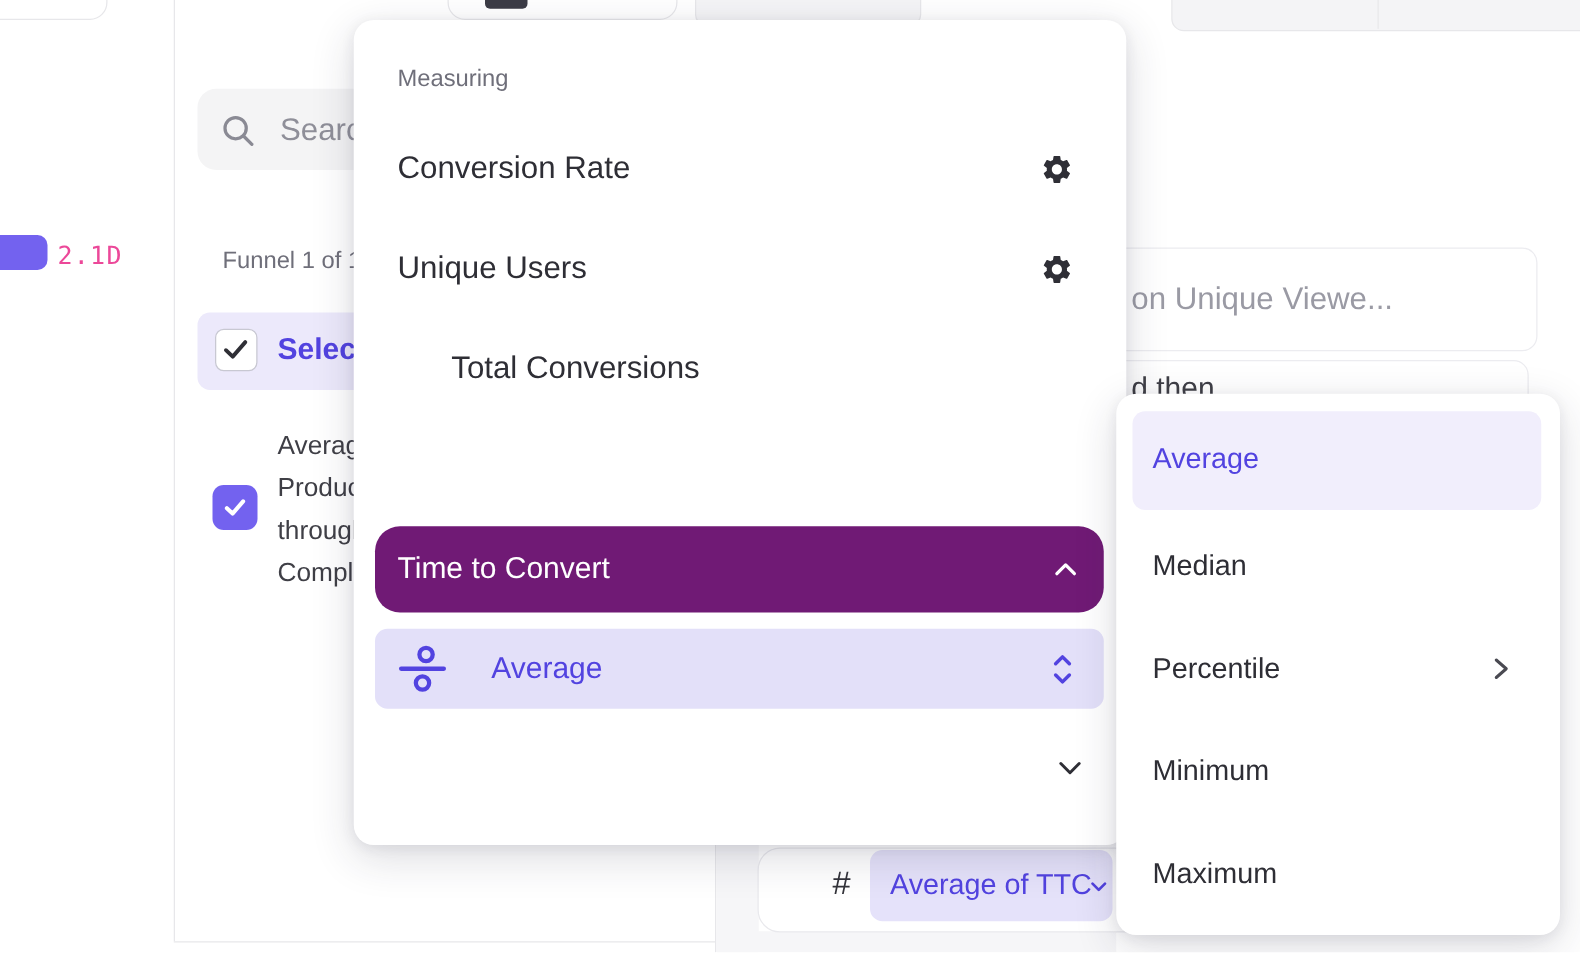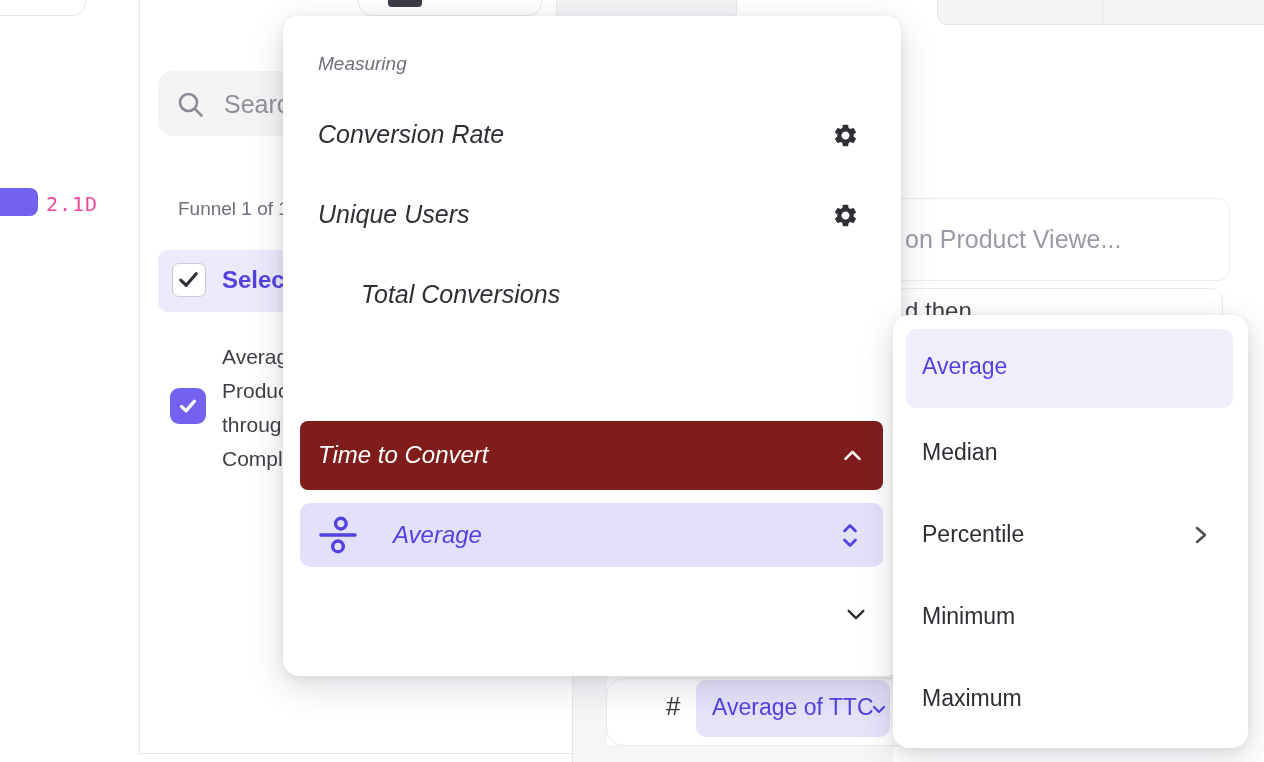--- a/index.html
+++ b/index.html
@@ -28,26 +28,26 @@
   .bgcard{position:absolute;background:#fff;border:1px solid #ececf0;border-radius:12px;box-sizing:border-box;}
   .step-text{position:absolute;left:905px;top:225px;font-size:25px;font-weight:500;color:#9a9aa4;}
   .andthen-text{position:absolute;left:905px;top:297px;font-size:24px;font-weight:500;color:#3f3f46;}
   .bottom-card{position:absolute;left:606px;top:678px;width:600px;height:68px;background:#fff;border:1px solid #e9e9ed;border-radius:18px;box-sizing:border-box;}
   .hash{position:absolute;left:666px;top:691px;font-size:26px;font-weight:500;color:#33333a;}
   .ttc-pill{position:absolute;left:696px;top:680px;width:194px;height:57px;background:#e5e2fa;border-radius:10px;}
   .ttc-text{position:absolute;left:712px;top:694px;font-size:23px;font-weight:500;color:#5243e0;}
   
   .panel{position:absolute;background:#fff;border-radius:16px;
     box-shadow:0 10px 34px rgba(35,35,60,.16),0 2px 10px rgba(35,35,60,.08);}
-  #measuring-panel{left:283px;top:16px;width:618px;height:660px;z-index:10;font-style:italic;}
+  #measuring-panel{left:283px;top:16px;width:618px;height:660px;z-index:10;}
   #agg-panel{left:893px;top:315px;width:355px;height:433px;z-index:20;}
   .menu-title{position:absolute;left:35px;top:37px;font-size:19px;font-weight:500;color:#6f6f7a;}
   .mitem{position:absolute;left:35px;font-size:25px;font-weight:500;color:#2e2e35;cursor:pointer;}
   .gear{position:absolute;left:549px;width:27px;height:27px;cursor:pointer;}
-  .sel-row{position:absolute;left:17px;top:405px;width:583px;height:69px;background:#7f1d1d;border-radius:8px;cursor:pointer;}
+  .sel-row{position:absolute;left:17px;top:405px;width:583px;height:69px;background:#701a75;border-radius:20px;cursor:pointer;}
   .sel-row .lbl{position:absolute;left:18px;top:20px;font-size:24px;font-weight:500;color:#ffffff;}
   .sub-row{position:absolute;left:17px;top:487px;width:583px;height:64px;background:#e3e0f9;border-radius:10px;cursor:pointer;}
   .sub-row .lbl{position:absolute;left:93px;top:18px;font-size:24px;font-weight:500;color:#5243e0;}
   .aitem{position:absolute;left:29px;font-size:23px;font-weight:500;color:#2e2e35;cursor:pointer;}
   .agg-hl{position:absolute;left:13px;top:14px;width:327px;height:79px;background:#f1eefc;border-radius:10px;}
   .agg-sel{color:#5243e0;}
   .icon{display:block;}
 </style>
 </head>
 <body>
@@ -93,21 +93,21 @@
   <div class="desc" style="top:408px;">through</div>
   <div class="desc" style="top:442px;">Completed</div>
 
   <div class="cb2">
     <svg class="icon" style="margin:5px 0 0 5px;" width="26" height="26" viewBox="0 0 24 24">
       <polyline points="6 12.5 10.2 16.5 18 7.5" fill="none" stroke="#ffffff" stroke-width="3" stroke-linecap="round" stroke-linejoin="round"></polyline>
     </svg>
   </div>
 
   <div class="bgcard" style="left:660px;top:198px;width:570px;height:83px;"></div>
-  <div class="step-text">on Product Viewe...</div>
+  <div class="step-text">on Unique Viewe...</div>
 
   <div class="bgcard" style="left:660px;top:288px;width:563px;height:142px;"></div>
   <div class="andthen-text">d then</div>
 
   <div class="bottom-card"></div>
   <div class="hash">#</div>
   <div class="ttc-pill"></div>
   <div class="ttc-text">Average of TTC</div>
   <svg class="icon abs" style="left:869px;top:699px;" width="20" height="20" viewBox="0 0 24 24">
     <polyline points="6 9.5 12 15.5 18 9.5" fill="none" stroke="#5243e0" stroke-width="2.6" stroke-linecap="round" stroke-linejoin="round"></polyline>

